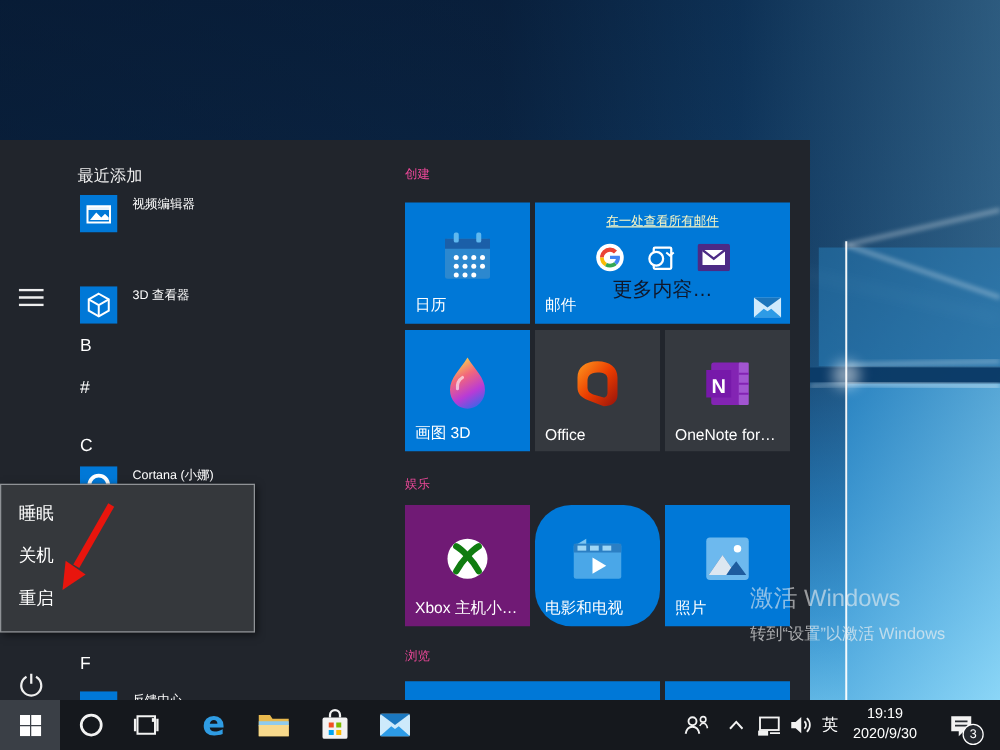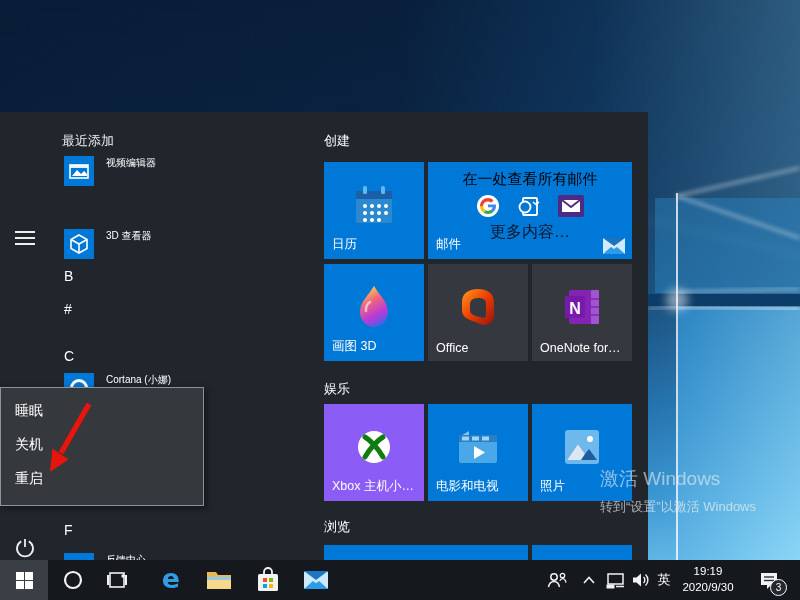--- a/index.html
+++ b/index.html
@@ -22,28 +22,28 @@
   .start-menu { position:absolute; left:0; top:112px; width:648px; height:460px;
     background:#21252c; z-index:10; overflow:hidden; }
   .rail-btn { position:absolute; left:13px; width:24px; height:24px; display:flex; align-items:center; justify-content:center; }
   .ham { top:114px; } .avatar { top:331px; } .pwr { top:424px; }
   .app-header { position:absolute; left:62px; color:#eee; font-size:13px; }
   .letter { position:absolute; left:64px; color:#fff; font-size:14px; }
   .app-row { position:absolute; left:64px; height:30px; display:flex; align-items:flex-start; gap:12px; color:#fff; font-size:10px; }
   .app-ico { width:30px; height:30px; flex:0 0 30px; }
 
   
-  .grp-hdr { position:absolute; color:#ffffff; font-size:13px; }
+  .grp-hdr { position:absolute; color:#ec4899; font-size:10px; }
   .tile { position:absolute; width:100px; height:97px; background:#0078d7; }
   .tile.wide { width:204px; }
   .tile.dark { background:#35393f; }
-  .tile.green { background:#8b5cf6; }
+  .tile.green { background:#701a75; }
   .tile .t-lbl { position:absolute; left:8px; bottom:6px; color:#fff; font-size:12.5px; white-space:nowrap; }
   .tile .center-ico { position:absolute; left:50%; top:44%; transform:translate(-50%,-50%); }
-  .mail-head { position:absolute; top:8px; width:100%; text-align:center; color:#000000; font-size:15px; }
+  .mail-head { position:absolute; top:8px; width:100%; text-align:center; color:#fef9c3; font-size:10px;text-decoration:underline; }
   .mail-icons { position:absolute; top:32px; width:100%; display:flex; justify-content:center; gap:16px; align-items:center; }
   .mail-more { position:absolute; top:60px; width:100%; text-align:center; color:#0f172a; font-size:16px; }
   .mail-mini { position:absolute; right:7px; bottom:5px; }
 
   
   .popup { position:absolute; left:0; top:387px; width:204px; height:119px;
     background:#35383c; border:1px solid #8f9296; z-index:30; box-shadow:2px 2px 6px rgba(0,0,0,.5); }
   .popup .item { position:absolute; left:14px; height:28px; display:flex; align-items:center; color:#fff; font-size:14px; width:220px; }
   .arrow-svg { position:absolute; left:40px; top:395px; z-index:40; pointer-events:none; }
 
@@ -271,21 +271,21 @@
 
     <div class="tile green" style="left:324px; top:292px;">
       <svg class="center-ico" width="40" height="40" viewBox="0 0 40 40">
         <circle cx="20" cy="20" r="16" fill="#fff"></circle>
         <path d="M11,10 C16,13 24,21 29,30" fill="none" stroke="#107c10" stroke-width="5" stroke-linecap="round"></path>
         <path d="M29,10 C24,13 16,21 11,30" fill="none" stroke="#107c10" stroke-width="5" stroke-linecap="round"></path>
       </svg>
       <span class="t-lbl">Xbox 主机小…</span>
     </div>
 
-    <div class="tile" style="left:428px; top:292px;">
+    <div class="tile" style="left:428px; top:292px;border-radius:29px;">
       <svg class="center-ico" width="46" height="40" viewBox="0 0 46 40">
         <path d="M4,10 l10,-6 v6 Z" fill="#7ec5f0"></path>
         <rect x="4" y="8" width="38" height="28" rx="2" fill="#4aa7e8"></rect>
         <rect x="4" y="8" width="38" height="7" fill="#2b7fc4"></rect>
         <rect x="7" y="9.5" width="7" height="4" fill="#9ed6f5"></rect>
           <rect x="17" y="9.5" width="7" height="4" fill="#9ed6f5"></rect>
           <rect x="27" y="9.5" width="7" height="4" fill="#9ed6f5"></rect>
         <path d="M19,19 l11,6.5 -11,6.5 Z" fill="#fff"></path>
       </svg>
       <span class="t-lbl">电影和电视</span>

